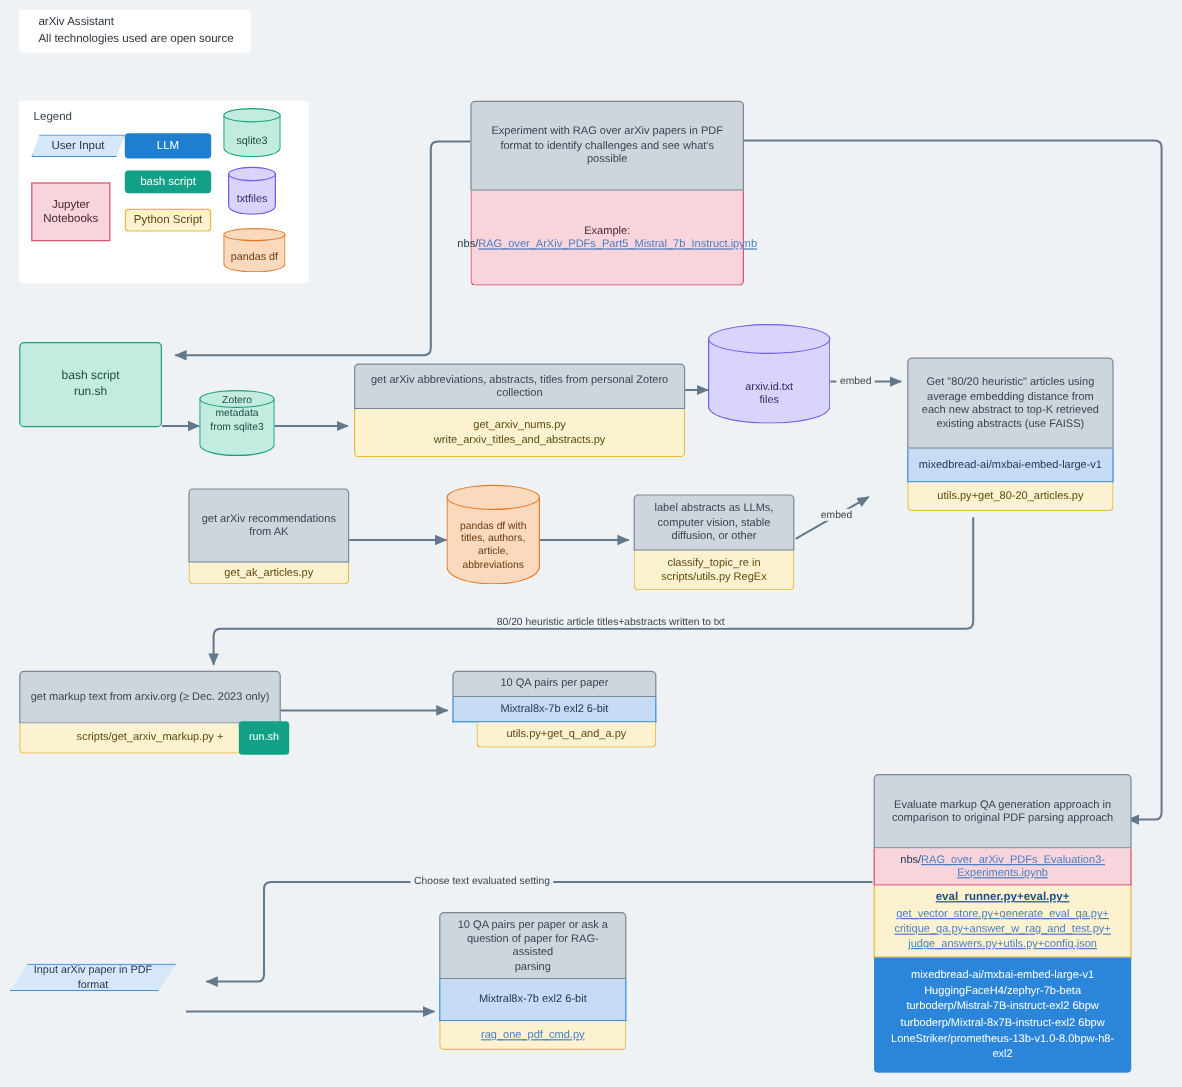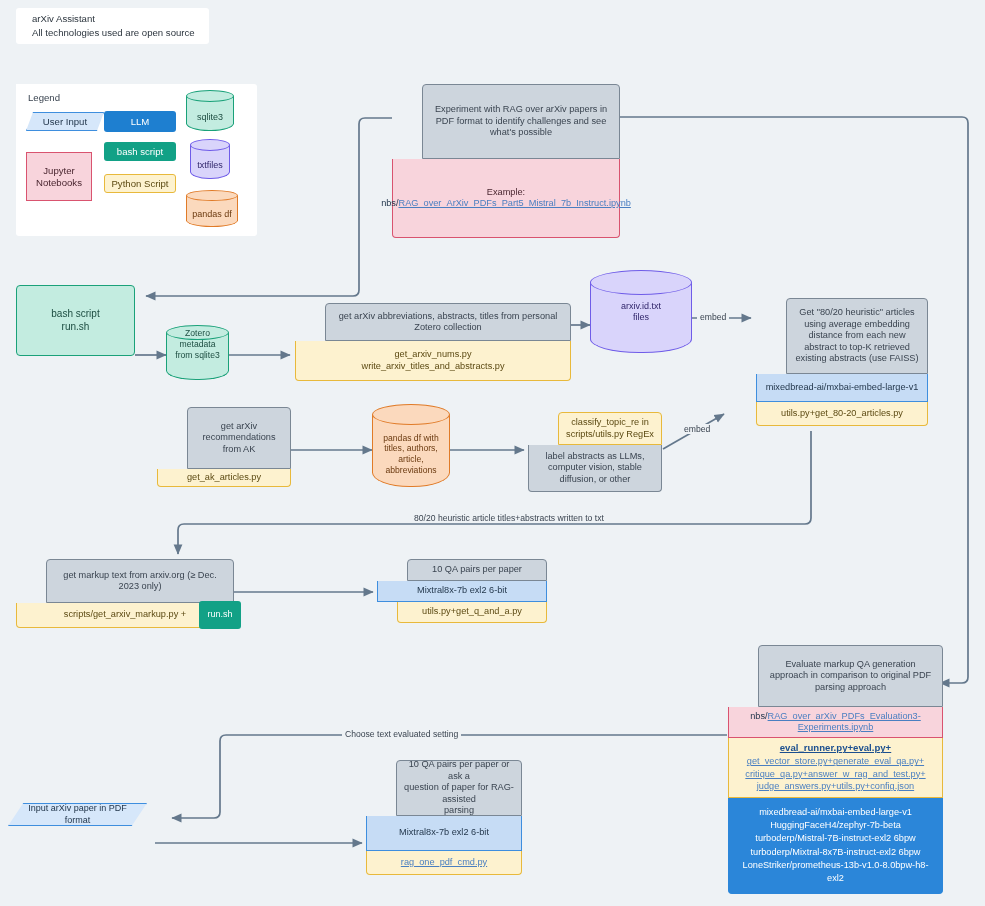--- a/index.html
+++ b/index.html
@@ -36,21 +36,21 @@
   }
 
   .band{
     box-sizing:border-box;display:flex;align-items:center;justify-content:center;
     text-align:center;line-height:1.25;padding:4px 6px;
   }
   .fs9{font-size:9.2px;}
   .fs10{font-size:10px;}
 
   
-  .stack > .band:first-child{border-top-left-radius:4px;border-top-right-radius:4px;margin-left:30px;}
+  .stack > .band:first-child{border-top-left-radius:4px;border-top-right-radius:4px;}
   .stack > .band:last-child{border-bottom-left-radius:4px;border-bottom-right-radius:4px;}
   .stack > .band + .band{border-top:0;}
   .single{border-radius:4px;}
 
   
   #title-card{
     position:absolute;left:16px;top:8px;width:193px;height:36px;
     background:#ffffff;border-radius:3px;
     display:flex;flex-direction:column;justify-content:center;
     padding-left:16px;box-sizing:border-box;
@@ -221,21 +221,21 @@
       <div>
         <div>get_arxiv_nums.py</div>
         <div>write_arxiv_titles_and_abstracts.py</div>
       </div>
     </div>
   </div>
 
   <div class="cyl" style="left:590px;top:270px;width:102px;height:96px;">
     <div class="body" style="top:13px;height:70px;background:#d9d4fb;border-left:1px solid #6f5ce8;border-right:1px solid #6f5ce8;border-bottom:1px solid #6f5ce8;border-radius:0 0 48% 48%/0 0 20% 20%;"></div>
     <div class="top" style="height:25px;background:#d9d4fb;border:1px solid #6f5ce8;"></div>
-    <div class="lbl" style="top:20px;height:44px;font-size:9px;color:#31266b;flex-direction:column;">
+    <div class="lbl" style="top:36px;height:44px;font-size:9px;color:#31266b;flex-direction:column;">
       <span>arxiv.id.txt</span>
       <span>files</span>
     </div>
   </div>
 
   <div class="stack" style="left:756px;top:298px;width:172px;">
     <div class="band gray fs9" style="height:76px;">Get "80/20 heuristic" articles using average embedding distance from each new abstract to top-K retrieved existing abstracts (use FAISS)</div>
     <div class="band blue fs9" style="height:28px;">mixedbread-ai/mxbai-embed-large-v1</div>
     <div class="band yellow fs9" style="height:24px;">utils.py+get_80-20_articles.py</div>
   </div>
@@ -255,31 +255,31 @@
     <div class="top" style="height:21px;background:#fbd9bd;border:1px solid #e07b28;"></div>
     <div class="lbl" style="top:24px;height:52px;font-size:8.6px;color:#6b3a10;flex-direction:column;">
       <span>pandas df with</span>
       <span>titles, authors,</span>
       <span>article,</span>
       <span>abbreviations</span>
     </div>
   </div>
 
   <div class="stack" style="left:528px;top:412px;width:134px;">
-    <div class="band yellow fs9" style="height:33px;">
-      <div>
-        <div>classify_topic_re in</div>
-        <div>scripts/utils.py RegEx</div>
-      </div>
-    </div>
     <div class="band gray fs9" style="height:47px;">
       <div>
         <div>label abstracts as LLMs,</div>
         <div>computer vision, stable</div>
         <div>diffusion, or other</div>
+      </div>
+    </div>
+    <div class="band yellow fs9" style="height:33px;">
+      <div>
+        <div>classify_topic_re in</div>
+        <div>scripts/utils.py RegEx</div>
       </div>
     </div>
   </div>
 
   <div class="stack" style="left:16px;top:559px;width:218px;">
     <div class="band gray fs9" style="height:44px;">get markup text from arxiv.org (≥ Dec. 2023 only)</div>
     <div class="band yellow fs9" style="height:25px;position:relative;">
       <span>scripts/get_arxiv_markup.py +</span>
       <span style="position:absolute;right:-8px;top:-2px;width:42px;height:28px;background:#12a186;color:#fff;border-radius:3px;display:flex;align-items:center;justify-content:center;font-size:9px;">run.sh</span>
     </div>

